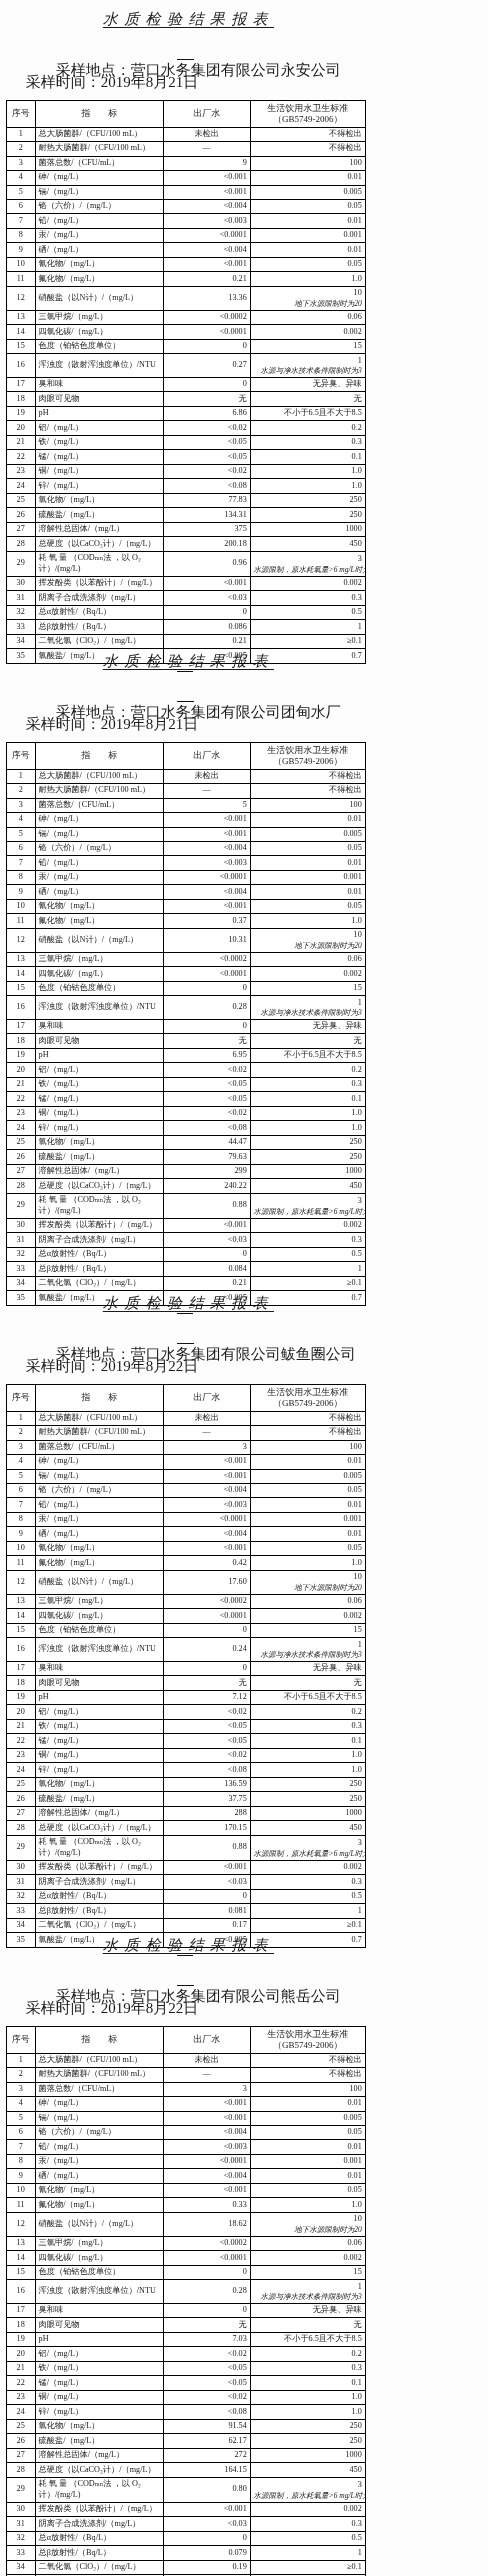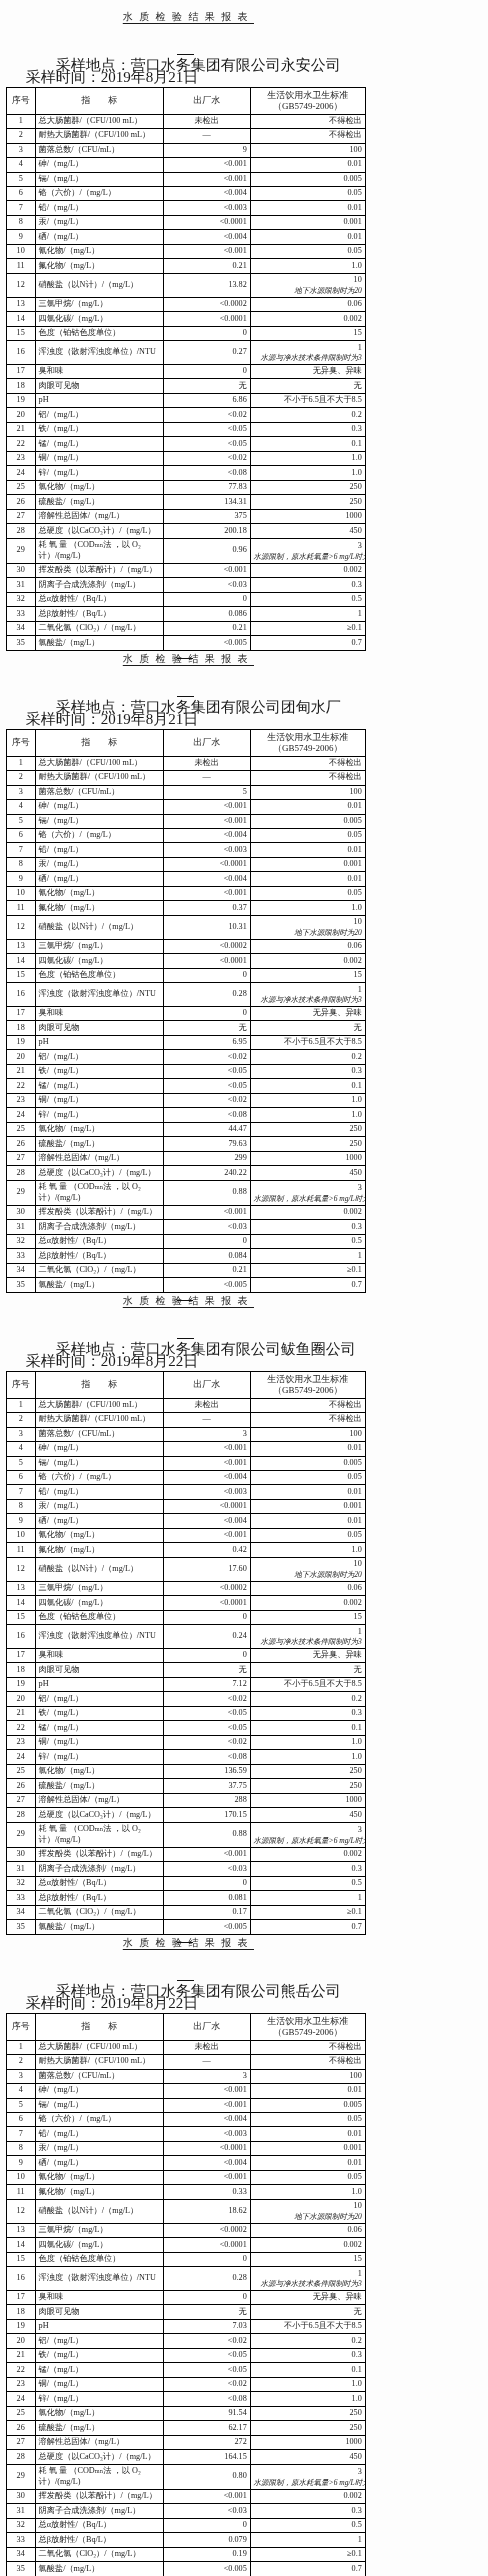--- a/index.html
+++ b/index.html
@@ -22,46 +22,47 @@
     box-sizing: border-box;
     padding-top: 5.7px;
   }
   .content {
     width: 359px;
   }
   .title-wrap { text-align: center; }
   .title {
     display: inline-block;
     margin: 0;
-    font-size: 10px;
+    font-size: 15px;
     font-weight: normal;
     letter-spacing: 6.4px;
     padding-left: 6.4px; 
     text-decoration: underline;
     text-underline-offset: 2.9px;
     white-space: nowrap;
+    font-style: italic;
   }
   .pre-dash {
     width: 17px;
     height: 1.4px;
     background: #111;
     margin: 30px auto 3.6px;
   }
   .meta {
     font-size: 15px;
     line-height: 12px;
     white-space: nowrap;
   }
   .meta.loc  { padding-left: 50px; }
   .meta.time { padding-left: 20px; }
   table.results {
     border-collapse: collapse;
     table-layout: fixed;
     width: 359px;
-    margin-top: 4px;
+    margin-top: 12px;
     background: #fff;
   }
   table.results th,
   table.results td {
     border: 0.7px solid #000;
     vertical-align: middle;
     overflow: hidden;
   }
   table.results th {
     font-weight: normal;
@@ -211,21 +212,21 @@
                 <td class="no">11</td>
                 <td class="ind">氟化物/（mg/L）</td>
                 <td class="val">0.21</td>
                 <td class="std">
                   <div>1.0</div>
                 </td>
               </tr>
               <tr>
                 <td class="no">12</td>
                 <td class="ind">硝酸盐（以N计）/（mg/L）</td>
-                <td class="val">13.82</td>
+                <td class="val">13.36</td>
                 <td class="std">
                   <div>10</div>
                   <div class="note">地下水源限制时为20</div>
                 </td>
               </tr>
               <tr>
                 <td class="no">13</td>
                 <td class="ind">三氯甲烷/（mg/L）</td>
                 <td class="val">&lt;0.0002</td>
                 <td class="std">

